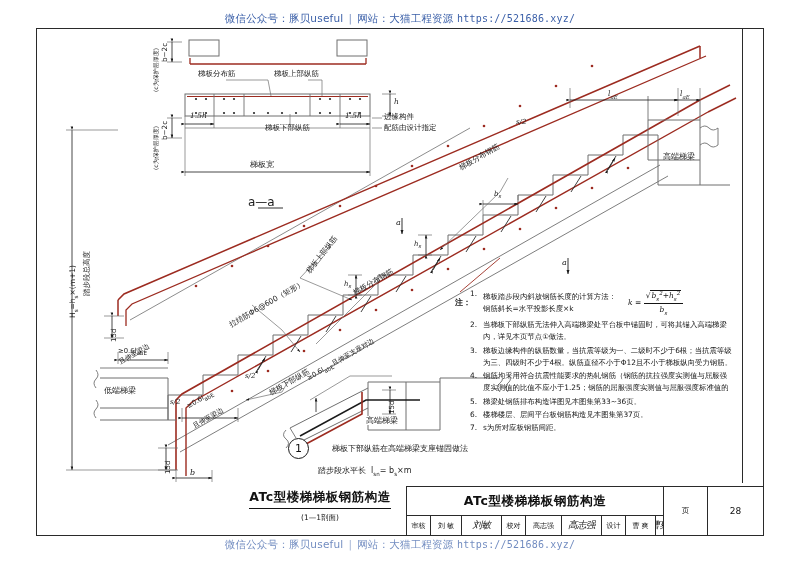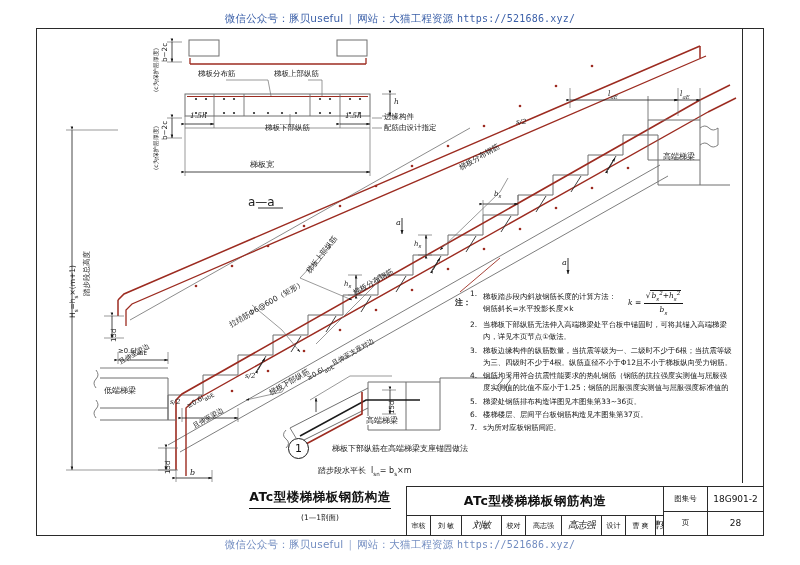--- a/index.html
+++ b/index.html
@@ -614,24 +614,20 @@
         <div class="tb-cell" style="width:24px;">校对</div>
         <div class="tb-cell" style="width:36px;">高志强</div>
         <div class="tb-cell sig" style="width:40px;">高志强</div>
         <div class="tb-cell" style="width:24px;">设计</div>
         <div class="tb-cell" style="width:30px;">曹  爽</div>
         <div class="tb-cell sig" style="flex:1;">曹爽</div>
       </div>
     </div>
     <div class="tb-right">
       <div class="tb-rrow">
-        <div class="tb-rlabel">图集号</div>
-        <div class="tb-rval">18G901-2</div>
-      </div>
-      <div class="tb-rrow">
         <div class="tb-rlabel">页</div>
         <div class="tb-rval">28</div>
       </div>
     </div>
   </div>
 
   <div class="watermark bottom">
     <span>微信公众号：</span><span>豚贝useful</span><span class="sep">|</span><span>网站：</span><span>大猫工程资源</span>&nbsp;<span class="url">https://521686.xyz/</span>
   </div>
 

